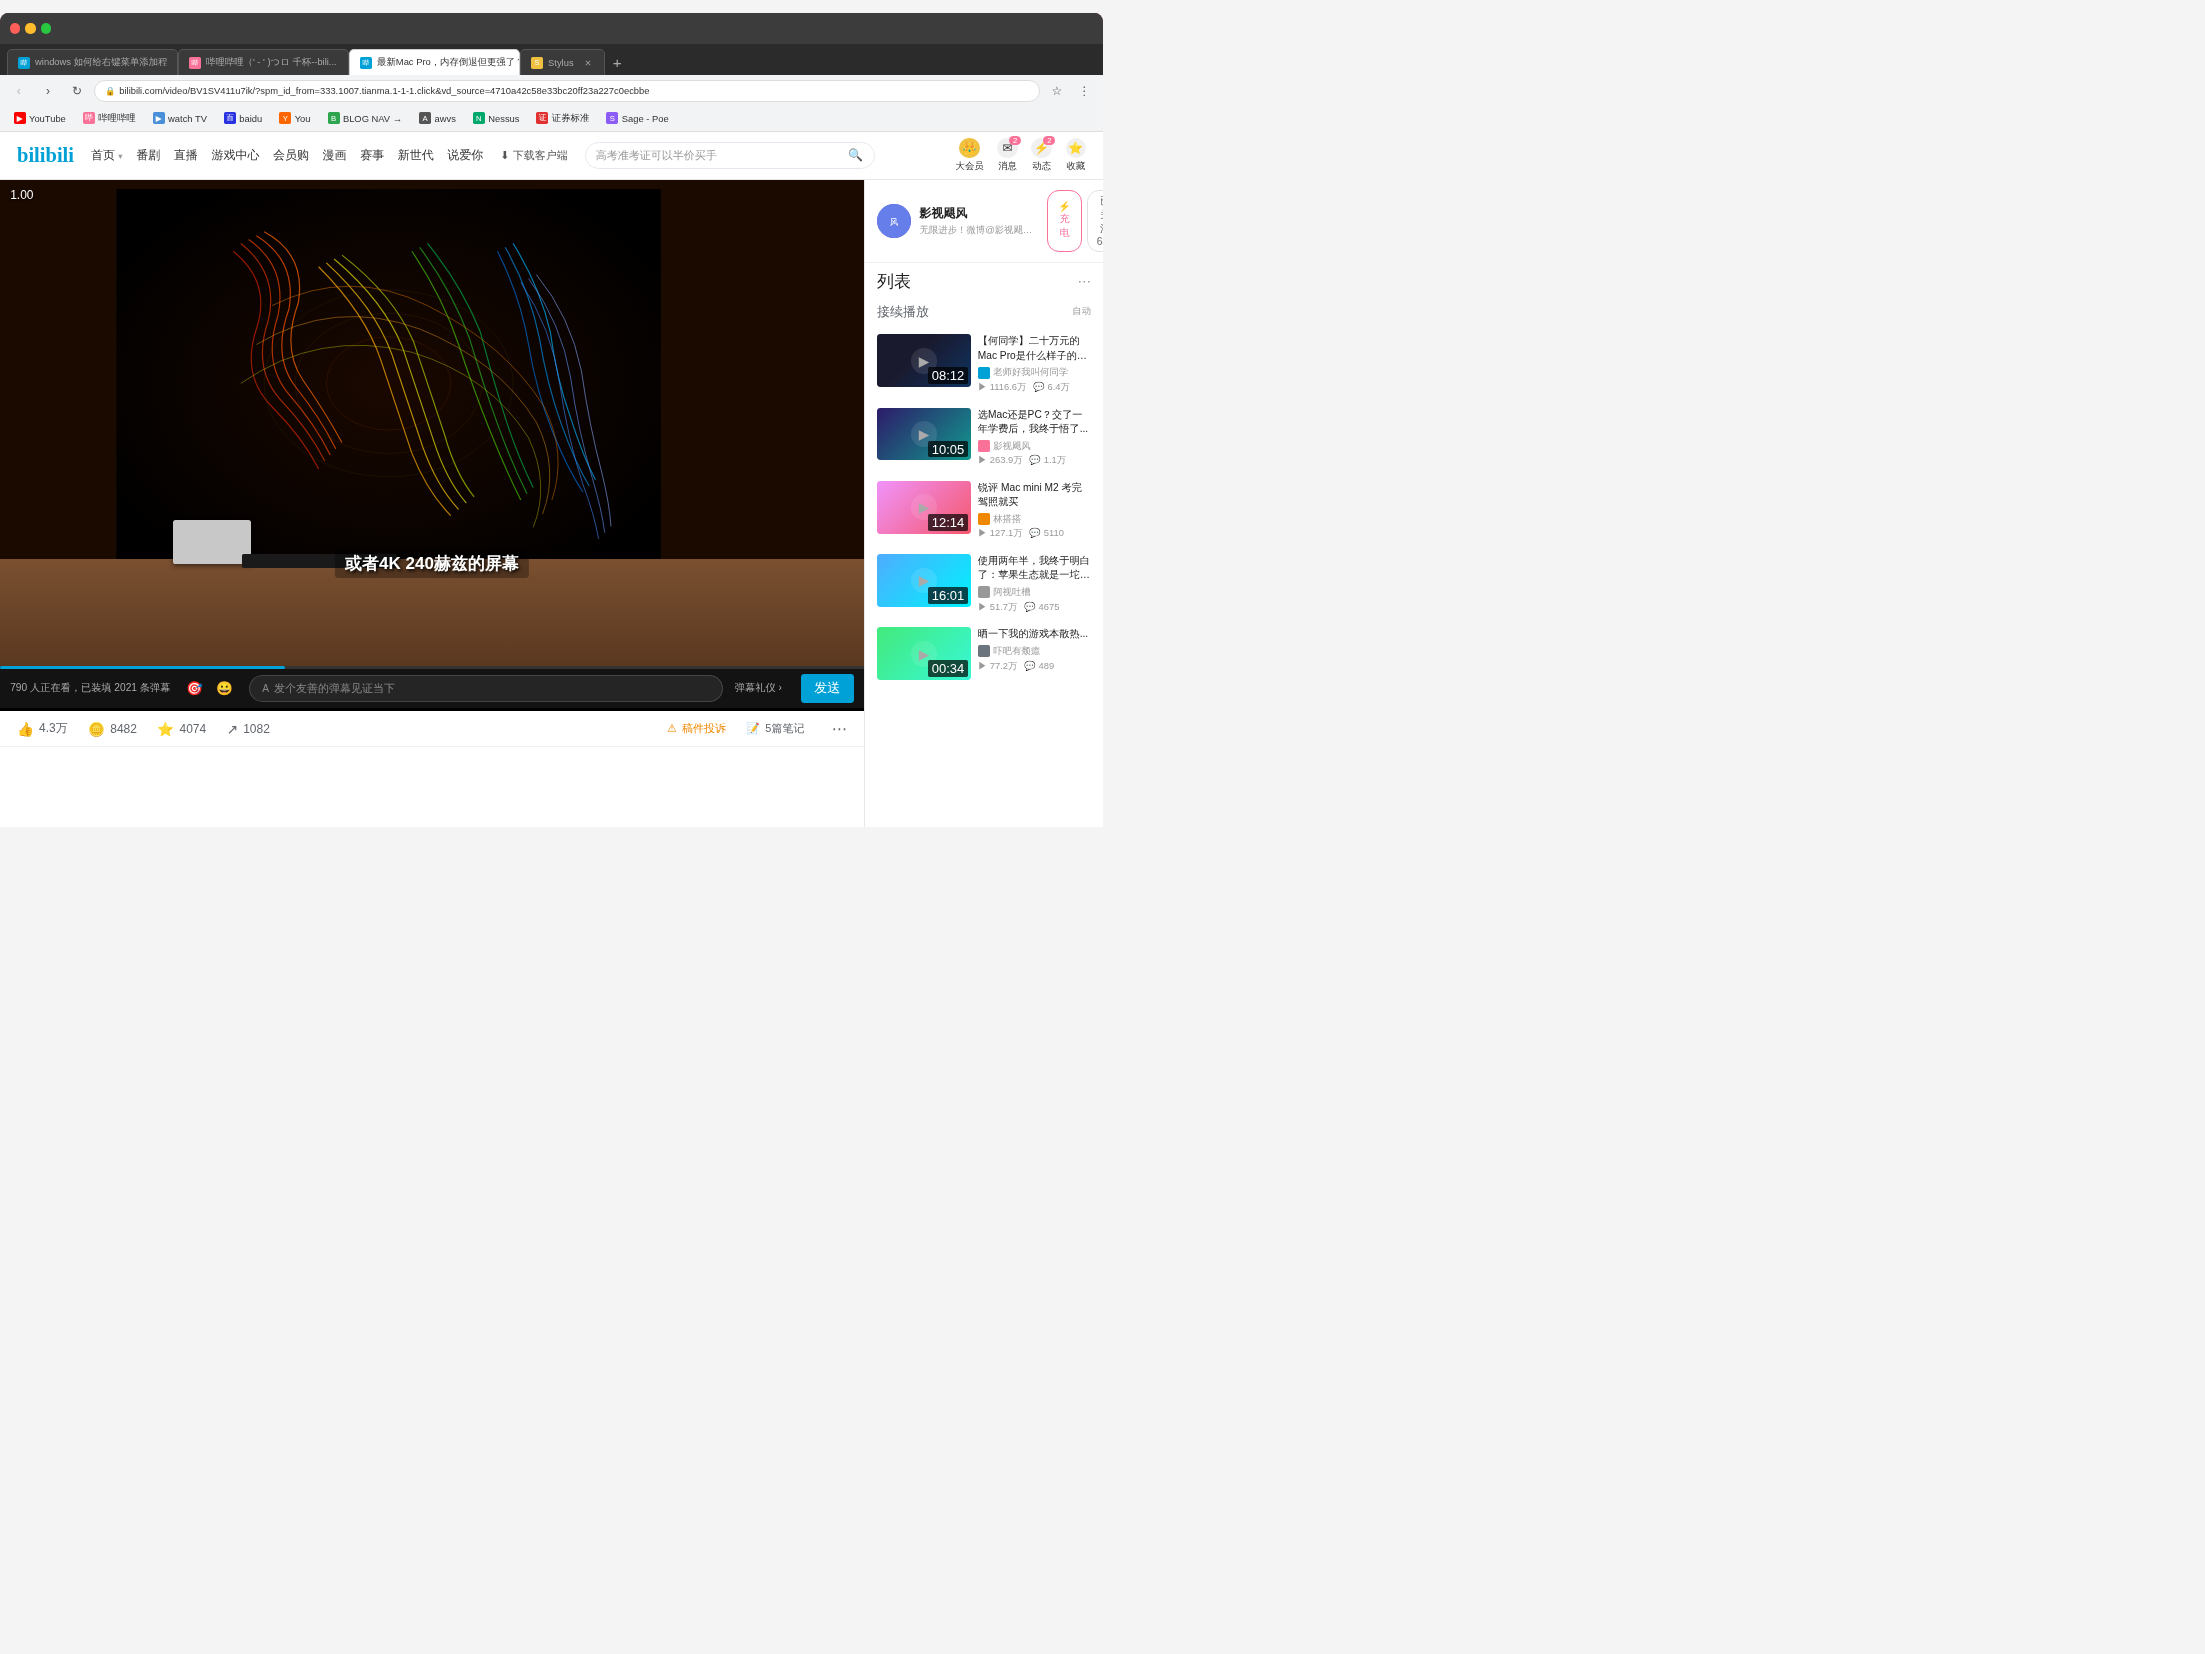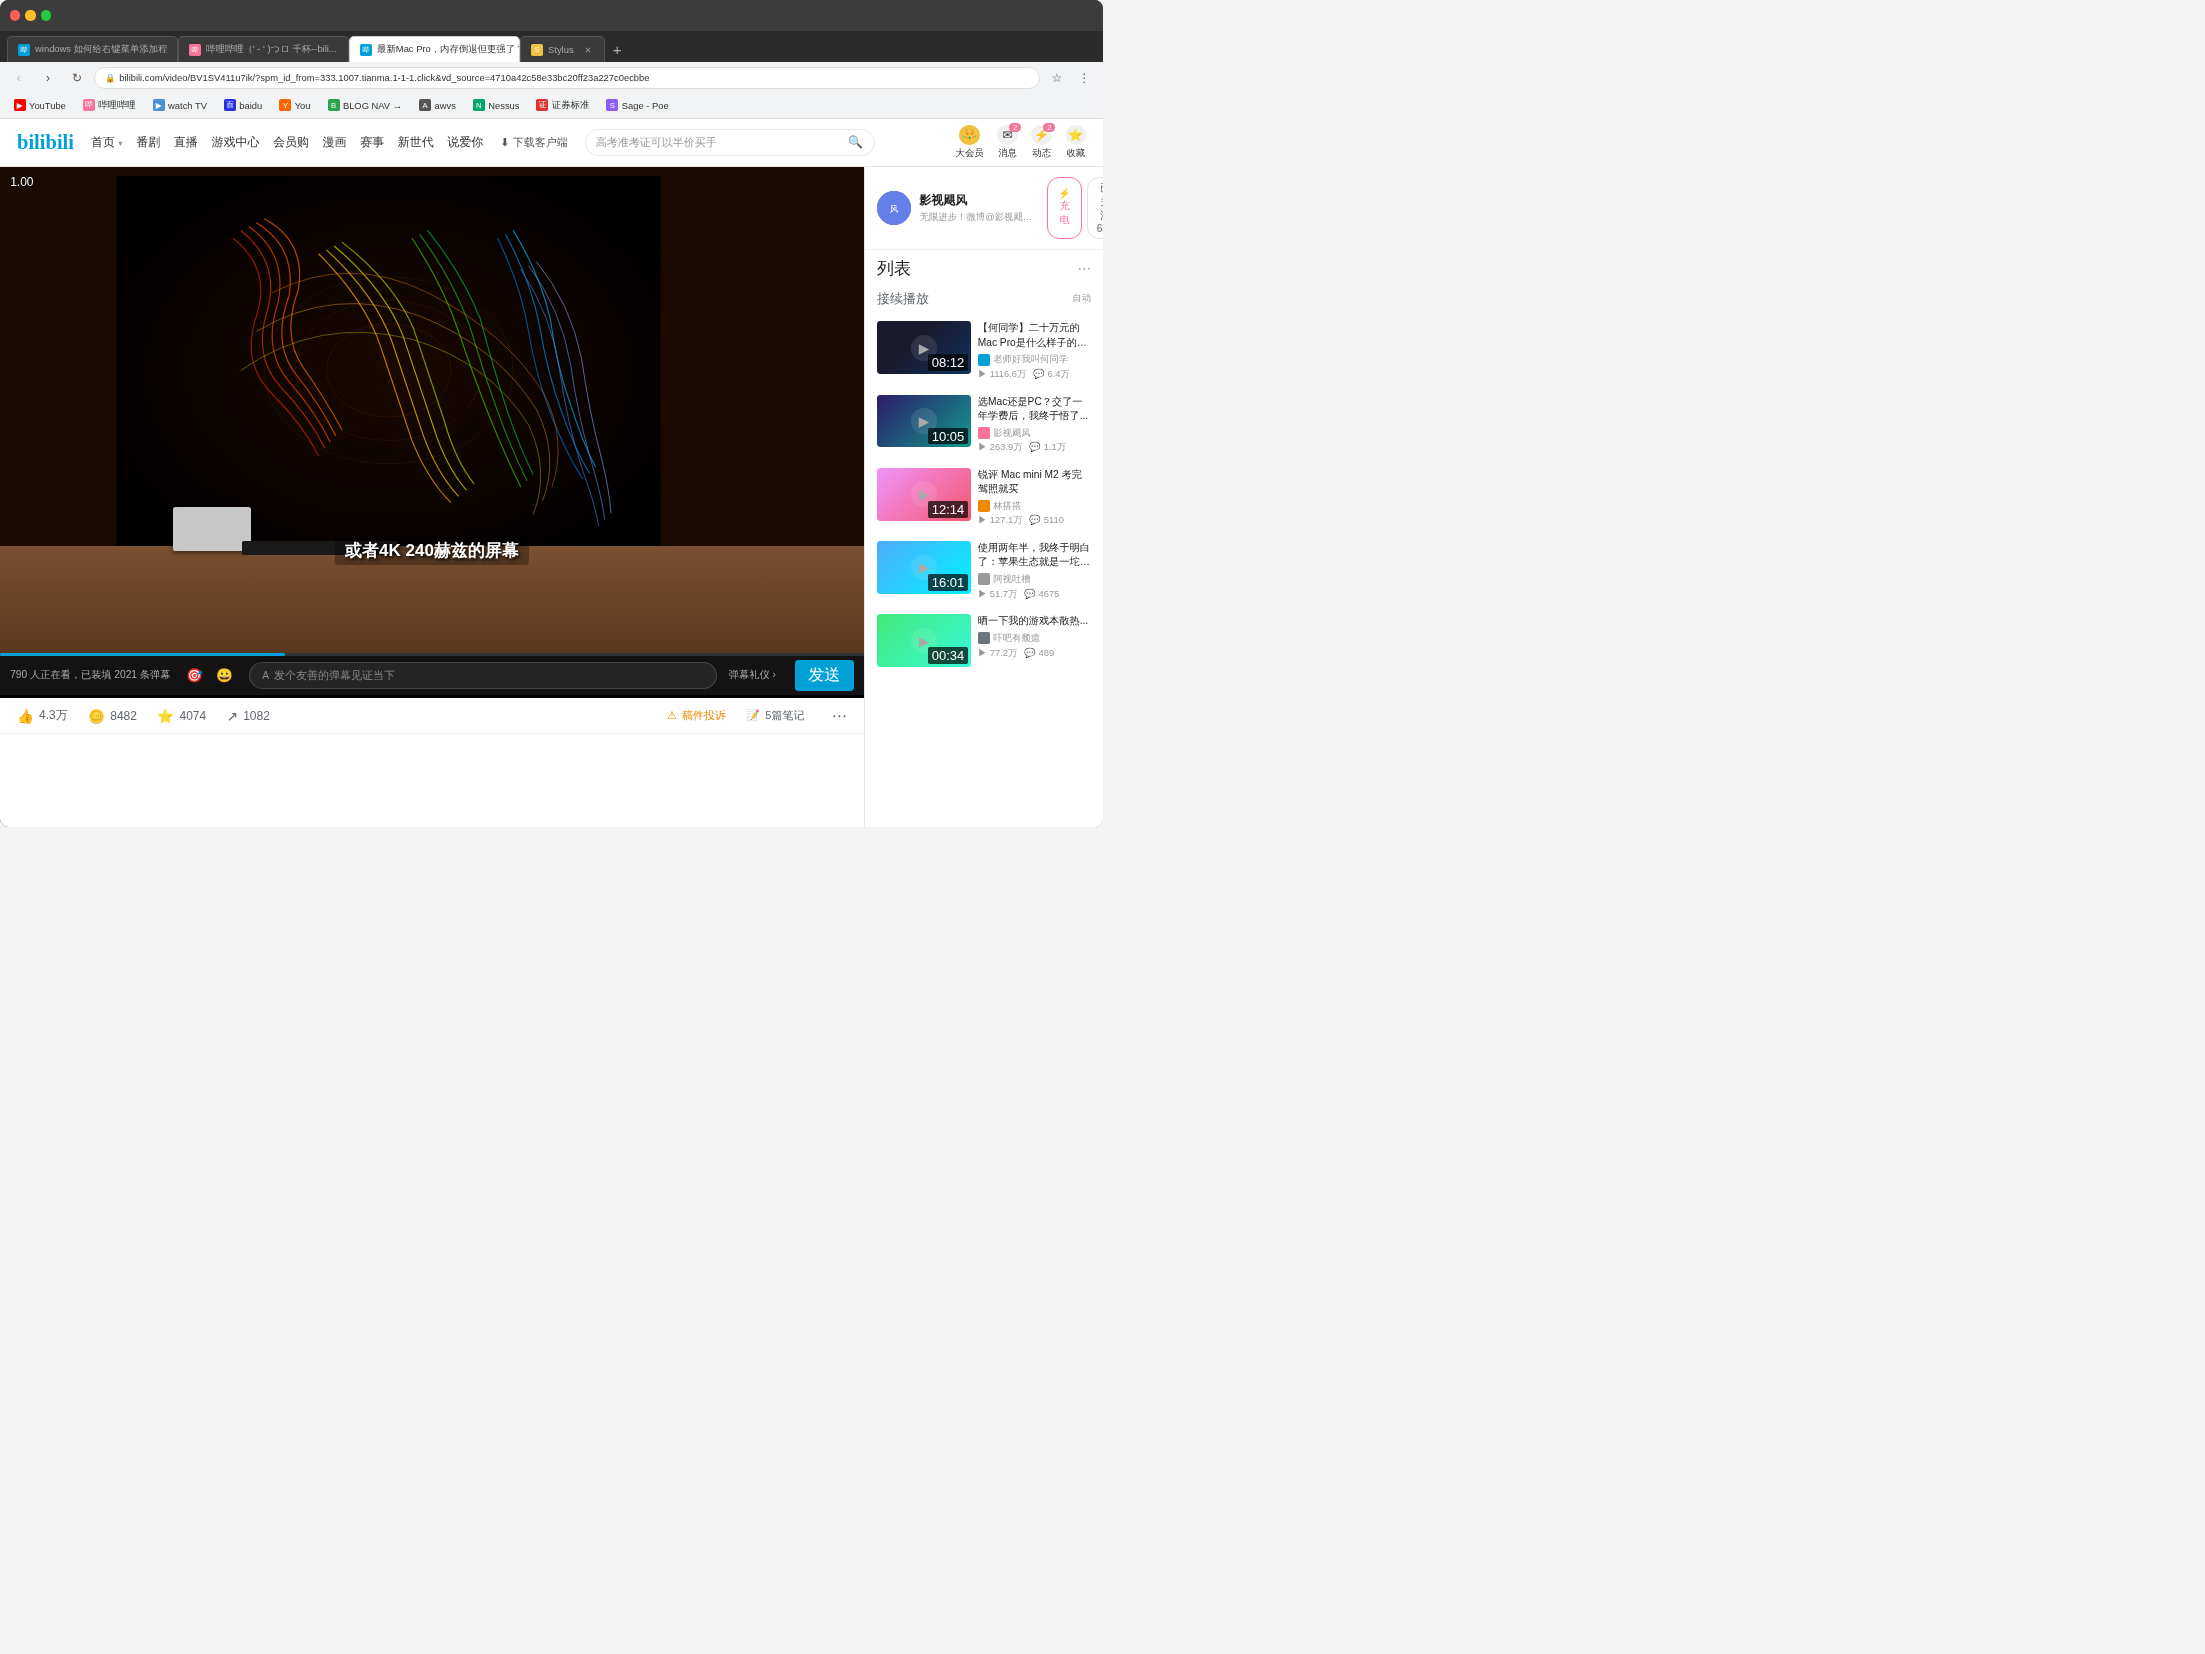--- a/index.html
+++ b/index.html
@@ -1,19 +1,19 @@
 <!DOCTYPE html>
 <html style="font-size:13.6px"><head>
   <meta charset="utf-8">
   <style>
     * { margin: 0; padding: 0; box-sizing: border-box; }
     body { width: 1103px; height: 827px; font-family: -apple-system, 'PingFang SC', 'Microsoft YaHei', sans-serif; background: #f4f4f4; overflow: hidden; }
 
     
-    .browser-window { width: 100%; height: 100%; background: #7f1d1d; border-radius: 8.5px; overflow: hidden; display: flex; flex-direction: column; }
+    .browser-window { width: 100%; height: 100%; background: #7f1d1d; border-radius: 8.5px; overflow: hidden; display: flex; flex-direction: column; margin-top: 13px; }
     .title-bar { height: 31px; background: #3c3c3c; display: flex; align-items: center; padding: 0 10.2px; gap: 6.8px; }
     .traffic-lights { display: flex; gap: 5.1px; align-items: center; }
     .traffic-light { width: 10.2px; height: 10.2px; border-radius: 50%; }
     .tl-red { background: #ff5f57; }
     .tl-yellow { background: #ffbd2e; }
     .tl-green { background: #28c840; }
 
     .tabs-bar { height: 31px; background: #2b2b2b; display: flex; align-items: flex-end; padding: 0 6.8px; gap: 0; }
     .tab { height: 25.6px; padding: 0 10.2px; display: flex; align-items: center; gap: 5.1px; font-size: 9.4px; color: #aaa; background: #3a3a3a; border-radius: 5.1px 5.1px 0 0; cursor: pointer; max-width: 171px; white-space: nowrap; overflow: hidden; text-overflow: ellipsis; border: 0.9px solid #555; border-bottom: none; }
     .tab.active { background: #fff; color: #333; border-color: #ccc; }
@@ -69,21 +69,21 @@
     
     .video-controls { background: #000; padding: 0 0 3.4px; }
     .progress-bar-wrapper { height: 3.4px; background: rgba(255,255,255,0.2); position: relative; cursor: pointer; }
     .progress-bar-fill { height: 100%; background: #00a1d6; width: 33%; border-radius: 1.7px; }
     .danmaku-bar { background: rgba(20,20,20,0.95); height: 39px; display: flex; align-items: center; padding: 0 10.2px; gap: 12px; }
     .danmaku-status { color: #aaa; font-size: 10.2px; white-space: nowrap; }
     .danmaku-icons { display: flex; gap: 6.8px; }
     .danmaku-icon { width: 24px; height: 24px; display: flex; align-items: center; justify-content: center; cursor: pointer; color: #aaa; font-size: 13.6px; }
     .danmaku-input { flex: 1; height: 27px; background: rgba(255,255,255,0.08); border: 0.9px solid rgba(255,255,255,0.15); border-radius: 13.6px; padding: 0 12px; color: #999; font-size: 11px; display: flex; align-items: center; }
     .danmaku-etiquette { color: #aaa; font-size: 10.2px; white-space: nowrap; margin-right: 6.8px; }
-    .danmaku-send { background: #00a1d6; color: #fff; border: none; border-radius: 3.4px; padding: 5.1px 13.6px; font-size: 16px; cursor: pointer; white-space: nowrap; }
+    .danmaku-send { background: #00a1d6; color: #fff; border: none; border-radius: 3.4px; padding: 5.1px 13.6px; font-size: 13px; cursor: pointer; white-space: nowrap; }
 
     
     .video-meta { padding: 8.5px 17px; display: flex; align-items: center; gap: 20.5px; border-bottom: 0.9px solid #f0f0f0; }
     .meta-action { display: flex; align-items: center; gap: 5.1px; color: #61666d; font-size: 12px; cursor: pointer; }
     .meta-icon { font-size: 13.6px; }
     .meta-warn { display: flex; align-items: center; gap: 5.1px; color: #f08700; font-size: 11px; margin-left: auto; cursor: pointer; }
     .meta-note { display: flex; align-items: center; gap: 5.1px; color: #61666d; font-size: 11px; cursor: pointer; }
     .meta-more { color: #61666d; font-size: 15.3px; cursor: pointer; margin-left: 6.8px; }
 
     

